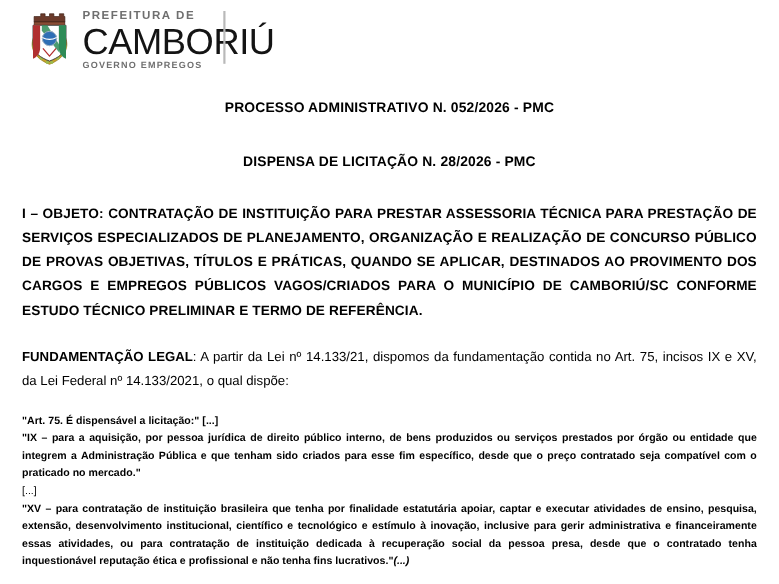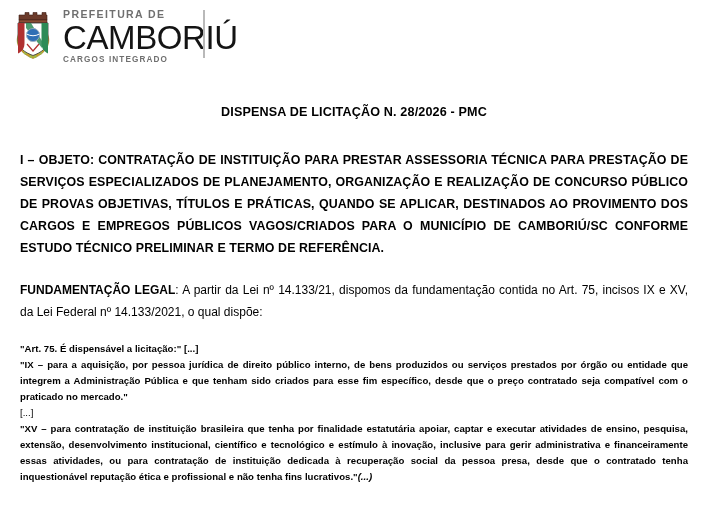--- a/index.html
+++ b/index.html
@@ -19,21 +19,21 @@
   
   .doc-header {
     position: relative;
     height: 70px;
     display: flex;
     align-items: flex-start;
   }
   .brand-block {
     display: flex;
     align-items: center;
-    padding-left: 12px;
+    padding-left: 24px;
     padding-top: 8px;
   }
   .crest {
     width: 42px;
     height: 50px;
     flex: 0 0 42px;
     position: relative;
   }
   .logotype {
     margin-left: 9px;
@@ -169,31 +169,32 @@
         <path d="M29 46 q13 7 26 0" fill="none" stroke="#ffffff" stroke-width="2"></path>
         <circle cx="42" cy="48" r="13" fill="none" stroke="#ffffff" stroke-width="1"></circle>
 
         <path d="M30 66 l12 14 l12 -14" fill="none" stroke="#b03030" stroke-width="2.4"></path>
       </svg>
     </div>
 
     <div class="logotype">
       <span class="lt-top">PREFEITURA DE</span>
       <span class="lt-main">CAMBORIÚ</span>
-      <span class="lt-sub">CARGOS INTEGRADO</span>
+      <span class="lt-sub">GOVERNO EMPREGOS</span>
     </div>
 
   </div>
 
   <div class="header-divider"></div>
 
 
 </div>
 
 <div class="doc-titles">
+  <div class="doc-title">PROCESSO ADMINISTRATIVO N. 052/2026 - PMC</div>
   <div class="doc-title second">DISPENSA DE LICITAÇÃO N. 28/2026 - PMC</div>
 </div>
 
 <p class="objeto">I   – OBJETO: CONTRATAÇÃO DE INSTITUIÇÃO  PARA PRESTAR ASSESSORIA TÉCNICA PARA PRESTAÇÃO DE SERVIÇOS ESPECIALIZADOS DE PLANEJAMENTO, ORGANIZAÇÃO E REALIZAÇÃO DE CONCURSO PÚBLICO DE PROVAS OBJETIVAS, TÍTULOS E PRÁTICAS, QUANDO SE APLICAR, DESTINADOS AO PROVIMENTO DOS CARGOS E EMPREGOS PÚBLICOS VAGOS/CRIADOS PARA O MUNICÍPIO DE CAMBORIÚ/SC CONFORME   ESTUDO TÉCNICO PRELIMINAR E TERMO DE REFERÊNCIA.</p>
 
 <p class="fundamentacao">
   <span class="lead">FUNDAMENTAÇÃO LEGAL</span><span>: A partir da Lei nº 14.133/21, dispomos da fundamentação contida no Art. 75, incisos IX e XV, da Lei Federal nº 14.133/2021, o qual dispõe:</span>
 </p>
 
 <div class="legal-block">

